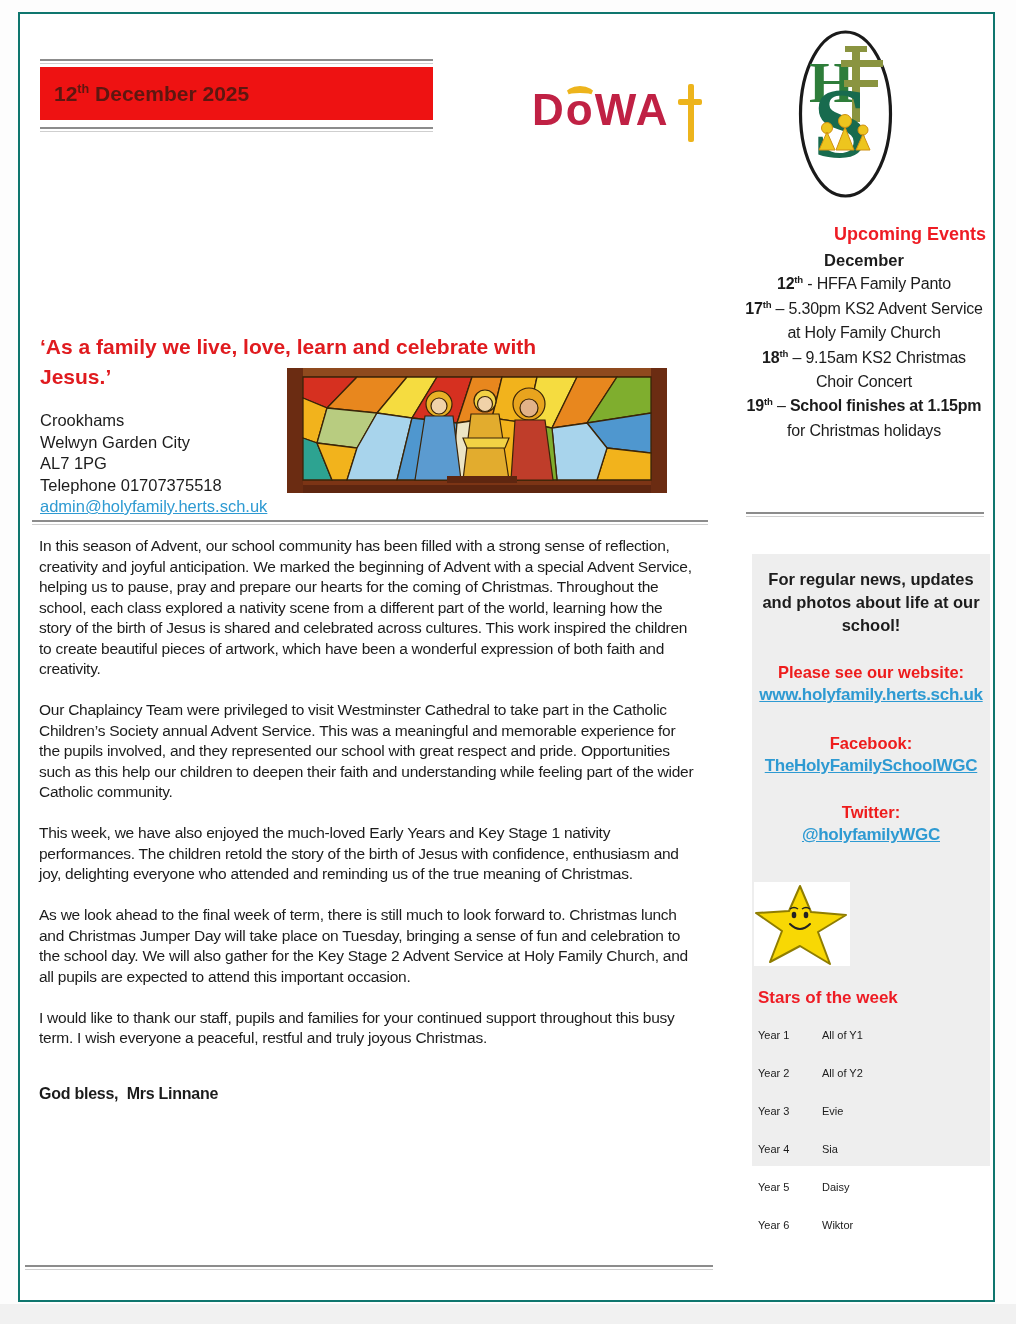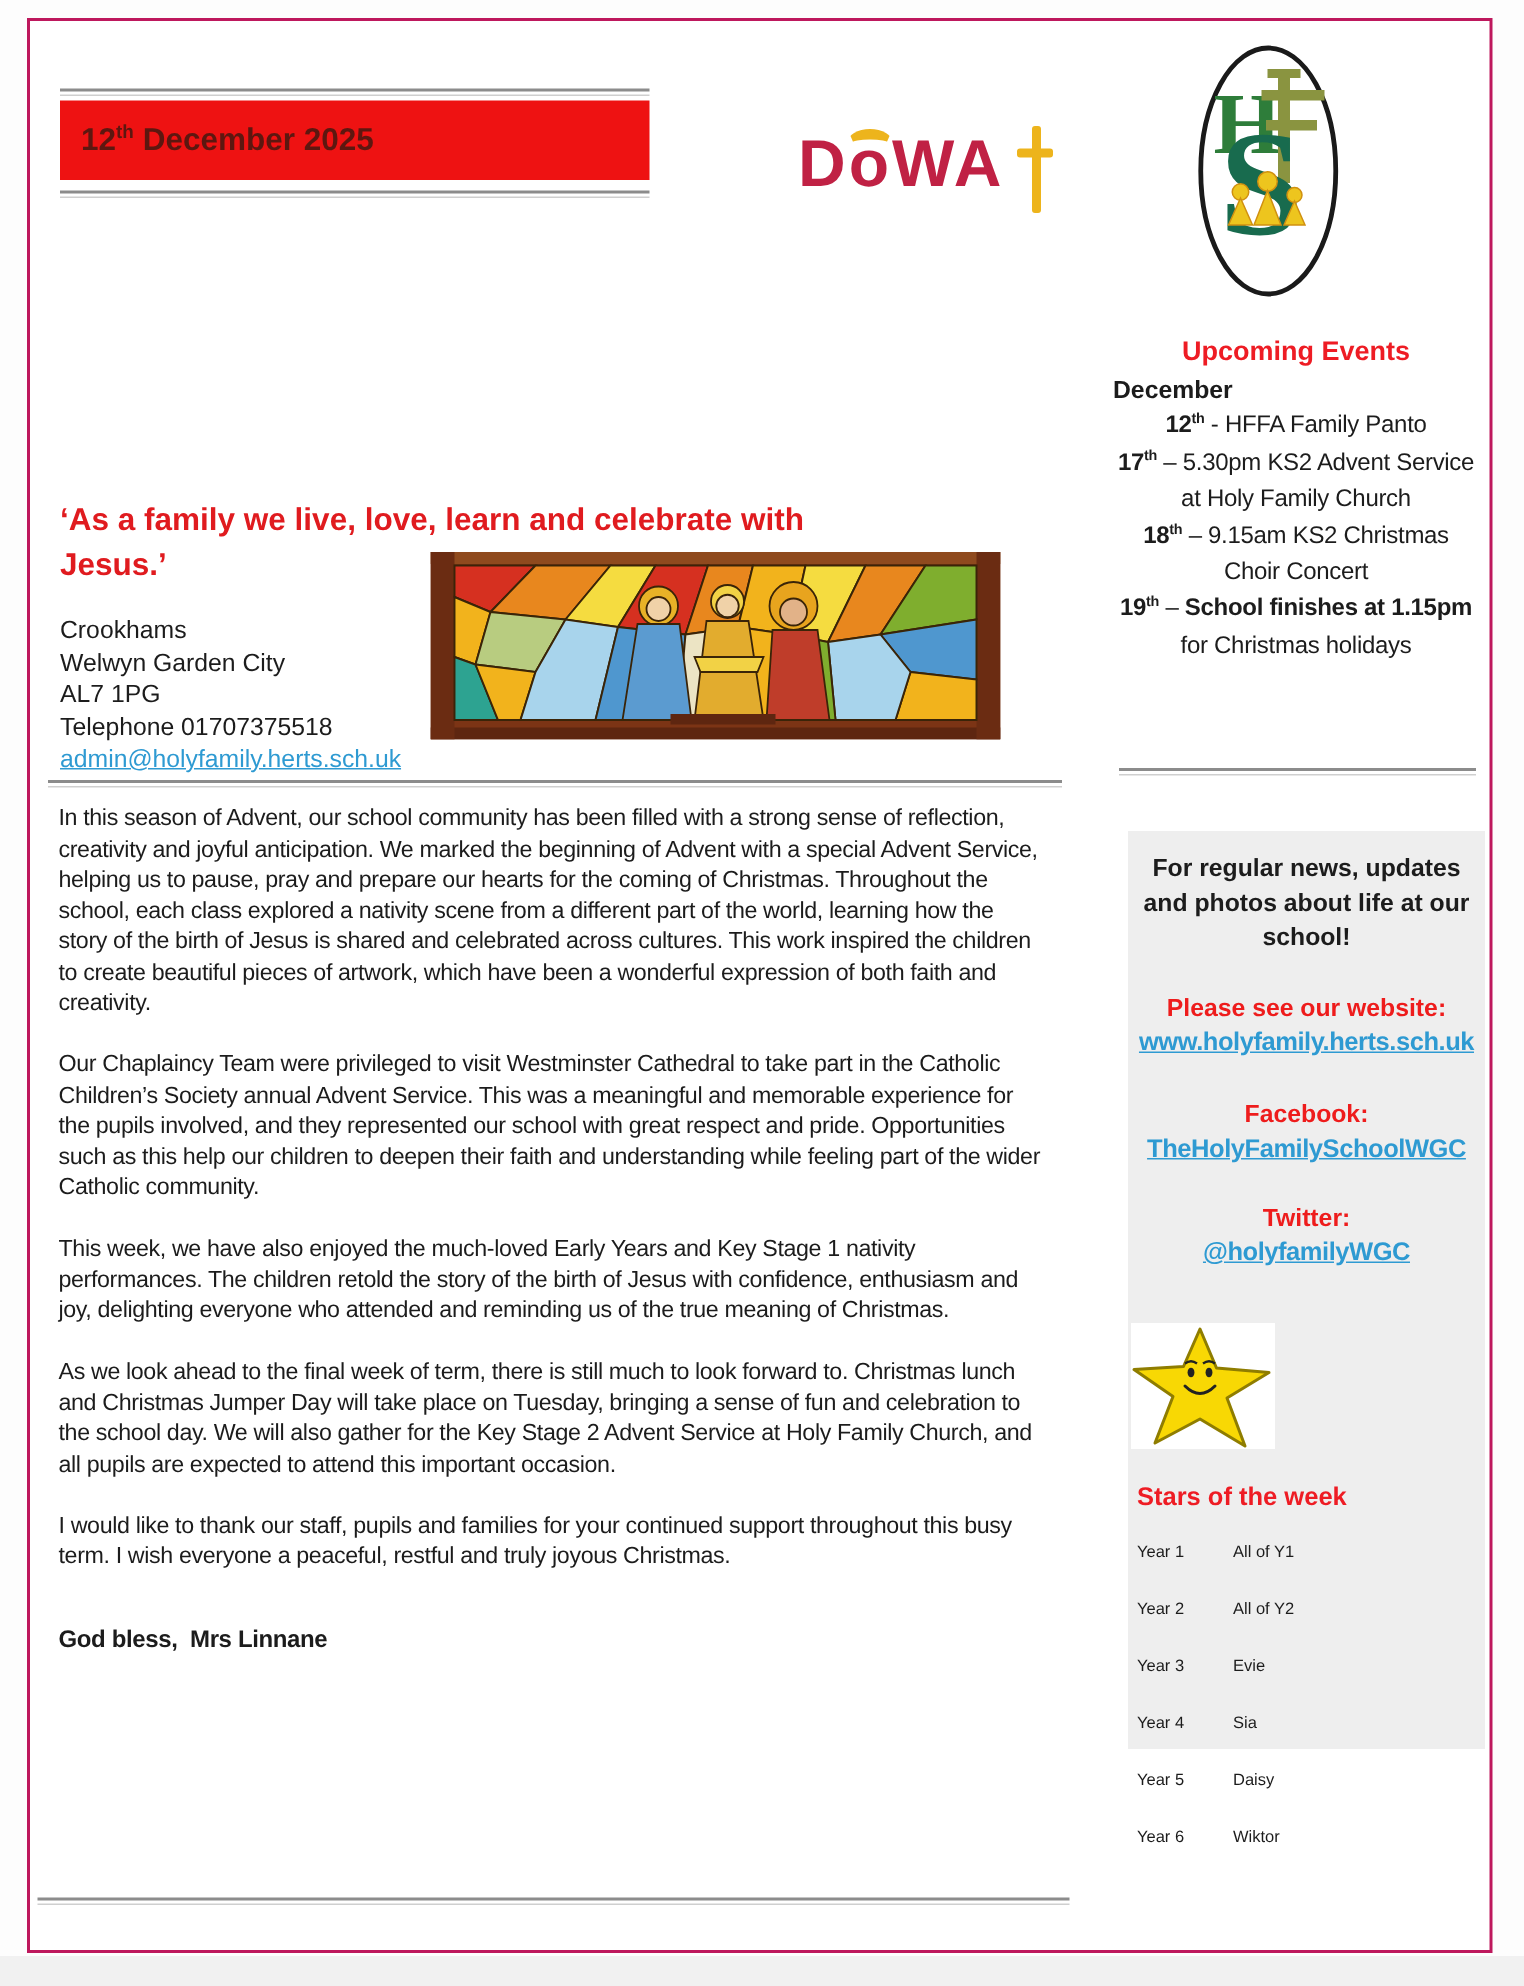--- a/index.html
+++ b/index.html
@@ -1,19 +1,19 @@
 <!DOCTYPE html>
 <html><head>
 <meta charset="utf-8">
 <style>
   html,body{margin:0;padding:0;background:#fdfdfd;}
   .viewport{position:relative;width:1016px;height:1324px;overflow:hidden;
     font-family:"Liberation Sans",sans-serif;color:#1c1c1c;background:#fdfdfd;}
   .page{position:absolute;left:18px;top:12px;width:973px;height:1286px;
-    background:#ffffff;border:2px solid #be185d;}
+    background:#ffffff;border:2px solid #0f766e;}
   .bottom-strip{position:absolute;left:0;top:1304px;width:1016px;height:20px;background:#f1f1f1;}
 
   .rule2{height:2px;border-top:2px solid #8c8c8c;border-bottom:1px solid #cfcfcf;}
   .r-top{position:absolute;left:20px;top:45px;width:393px;}
   .r-bot{position:absolute;left:20px;top:113px;width:393px;}
 
   .banner{position:absolute;left:20px;top:53px;width:393px;height:53px;background:#ee1212;
     color:#5d1710;font-weight:bold;font-size:21px;line-height:53px;padding-left:14px;box-sizing:border-box;}
   sup{font-size:60%;vertical-align:super;line-height:0;}
 
@@ -40,22 +40,22 @@
   .div-header{position:absolute;left:12px;top:506px;width:676px;}
   .div-bottom{position:absolute;left:5px;top:1251px;width:688px;}
   .div-side{position:absolute;left:726px;top:498px;width:238px;}
 
   .body-text{position:absolute;left:19px;top:522px;width:655px;font-size:15.5px;
     line-height:20.5px;letter-spacing:-0.25px;}
   .body-text p{margin:0 0 20.5px 0;}
   .signoff{margin-top:35px;font-weight:bold;white-space:pre-wrap;font-size:16px;}
 
   .events{position:absolute;left:722px;top:210px;width:244px;}
-  .events-heading{color:#ee1c24;font-weight:bold;font-size:18px;text-align:center;margin-bottom:3px;}
-  .events-month{font-weight:bold;font-size:16.5px;text-align:left;line-height:24.4px;}
+  .events-heading{color:#ee1c24;font-weight:bold;font-size:18px;text-align:right;margin-bottom:3px;}
+  .events-month{font-weight:bold;font-size:16.5px;text-align:center;line-height:24.4px;}
   .event-line{text-align:center;font-size:16px;line-height:24.4px;letter-spacing:-0.2px;}
 
   .gray-panel{position:absolute;left:732px;top:540px;width:238px;height:612px;background:#eeeeee;}
   .connect-intro{margin:14px 6px 0;font-weight:bold;text-align:center;font-size:16.5px;line-height:23px;}
   .connect-label{margin-top:24px;color:#ee1c1c;font-weight:bold;text-align:center;font-size:16.5px;line-height:22px;}
   .connect-link{display:block;text-align:center;font-weight:bold;font-size:17px;line-height:23px;
     color:#2e9ad2;text-decoration:underline;letter-spacing:-0.3px;cursor:pointer;}
   .fb{margin-top:26px;} .tw{margin-top:24px;}
   .star-box{margin:36px 0 0 2px;width:96px;height:84px;background:#ffffff;}
   .stars-heading{margin:22px 0 0 6px;color:#ee1c24;font-weight:bold;font-size:17px;}

